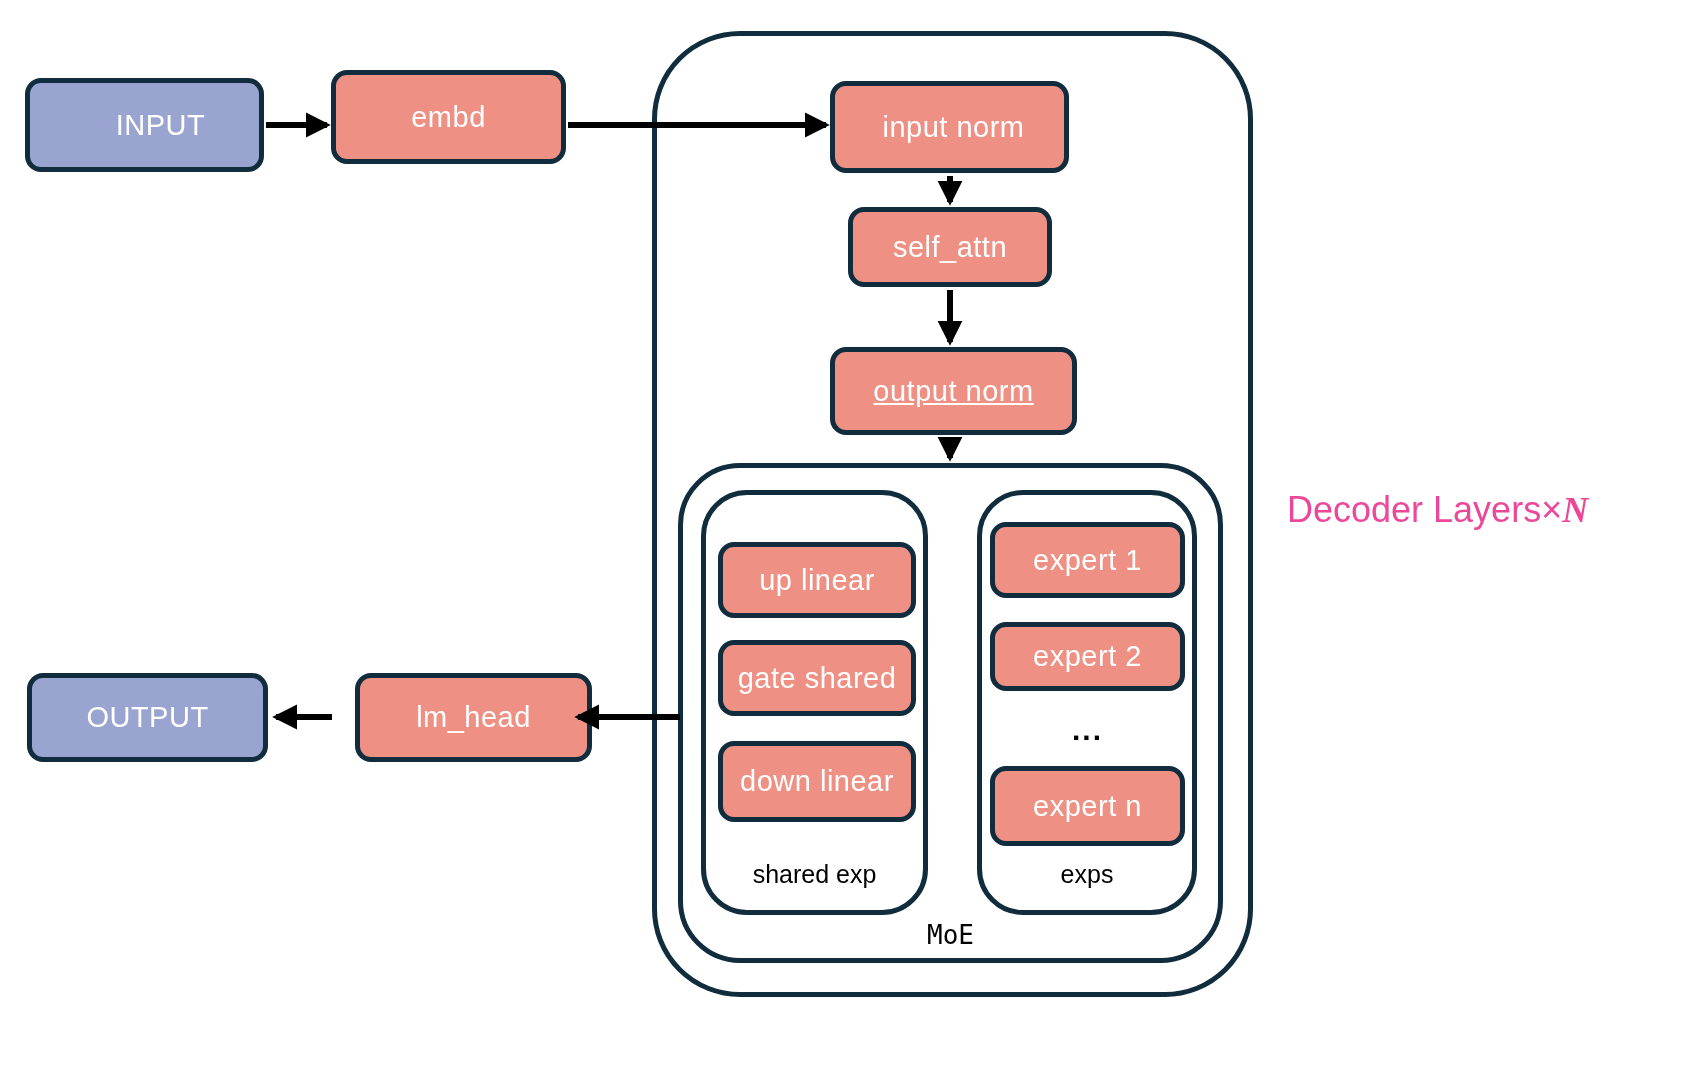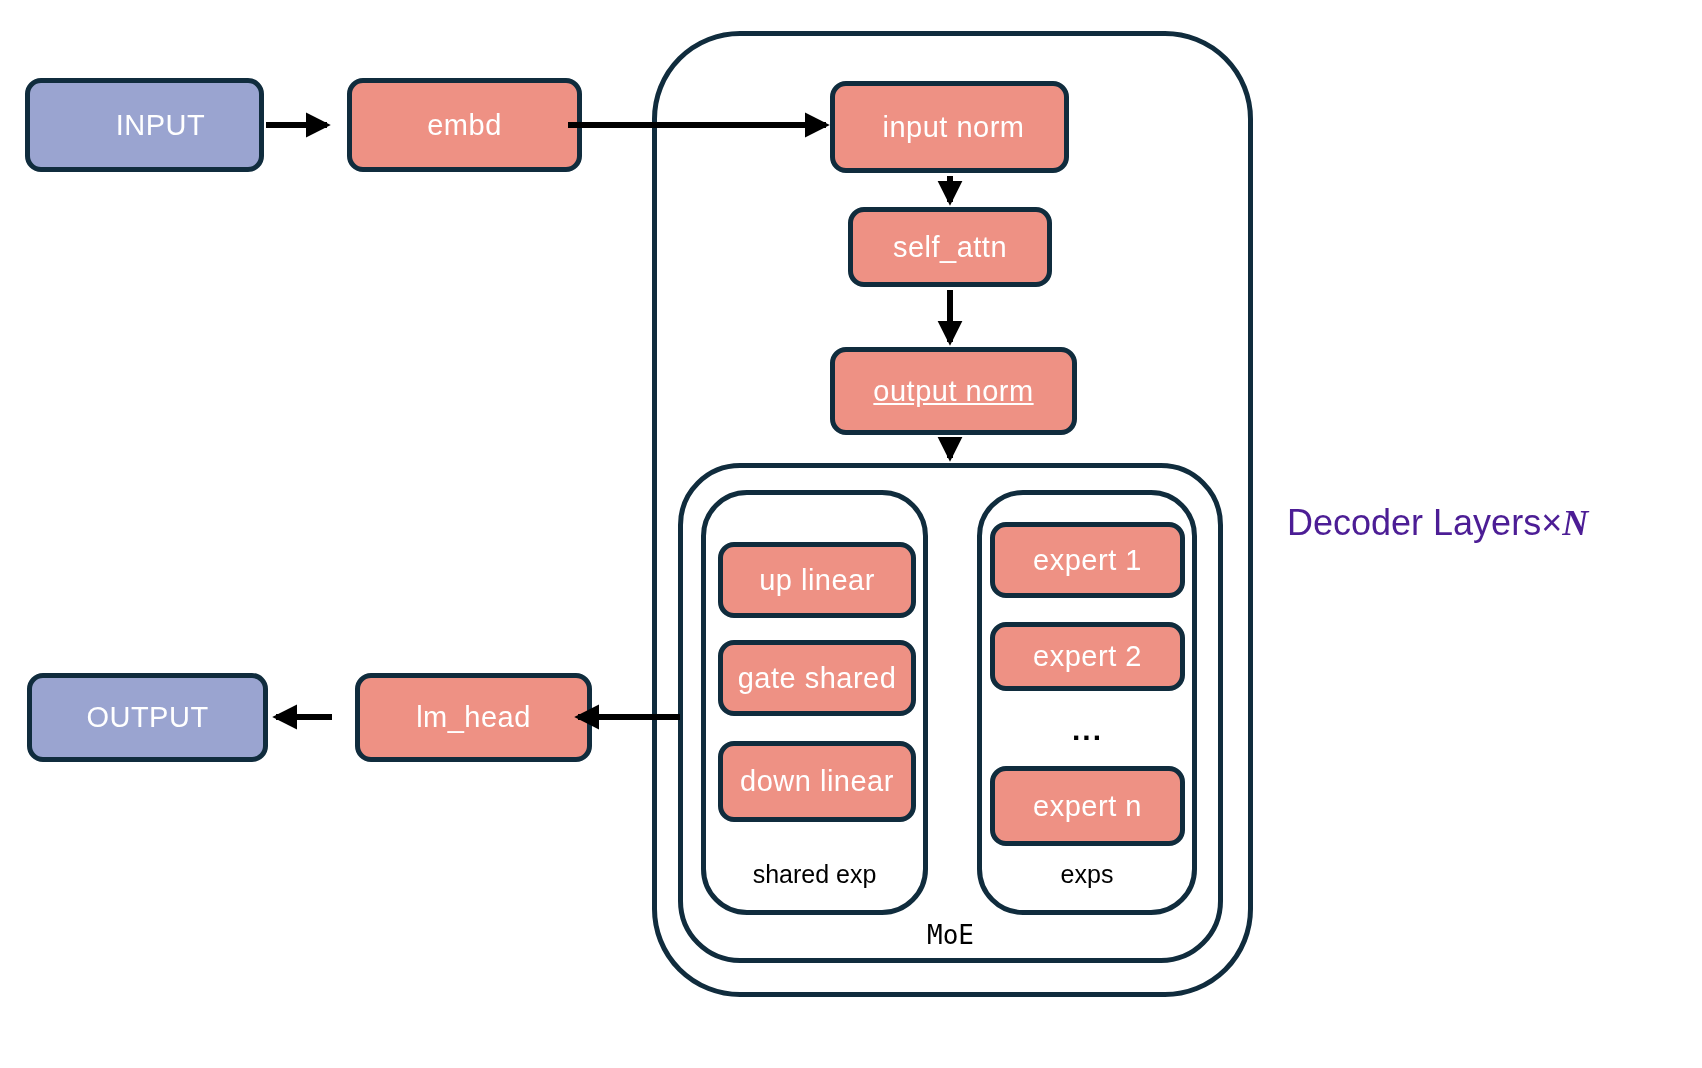--- a/index.html
+++ b/index.html
@@ -36,25 +36,24 @@
     position:absolute;
     color:#000000;
     font-size:25px;
     text-align:center;
     line-height:1;
   }
   .moe-font{font-family:"DejaVu Sans Mono", monospace;font-size:26px;}
   .ellipsis{font-weight:700;font-size:30px;letter-spacing:2px;}
   .decoder-label{
     position:absolute;
-    color:#4c1d95;
+    color:#ec4899;
     font-size:36px;
     white-space:nowrap;
     line-height:1;
-    margin-top:13px;
   }
   .decoder-label .nvar{
     font-family:"Liberation Serif", serif;
     font-style:italic;
     font-weight:700;
   }
   svg.arrows{position:absolute;left:0;top:0;pointer-events:none;}
 </style>
 </head>
 <body>
@@ -66,21 +65,21 @@
   <div class="container moe" style="left:678px;top:463px;width:545px;height:500px;"></div>
 
   <div class="container sub" style="left:701px;top:490px;width:227px;height:425px;"></div>
 
   <div class="container sub" style="left:977px;top:490px;width:220px;height:425px;"></div>
 
   <div class="node lavender" style="left:25px;top:78px;width:239px;height:94px;padding-left:32px;">
     <span>INPUT</span>
   </div>
 
-  <div class="node salmon" style="left:331px;top:78px;width:235px;height:94px;margin-left:16px;">
+  <div class="node salmon" style="left:331px;top:70px;width:235px;height:94px;">
     <span>embd</span>
   </div>
 
   <div class="node lavender" style="left:27px;top:673px;width:241px;height:89px;">
     <span>OUTPUT</span>
   </div>
 
   <div class="node salmon" style="left:355px;top:673px;width:237px;height:89px;">
     <span>lm_head</span>
   </div>

